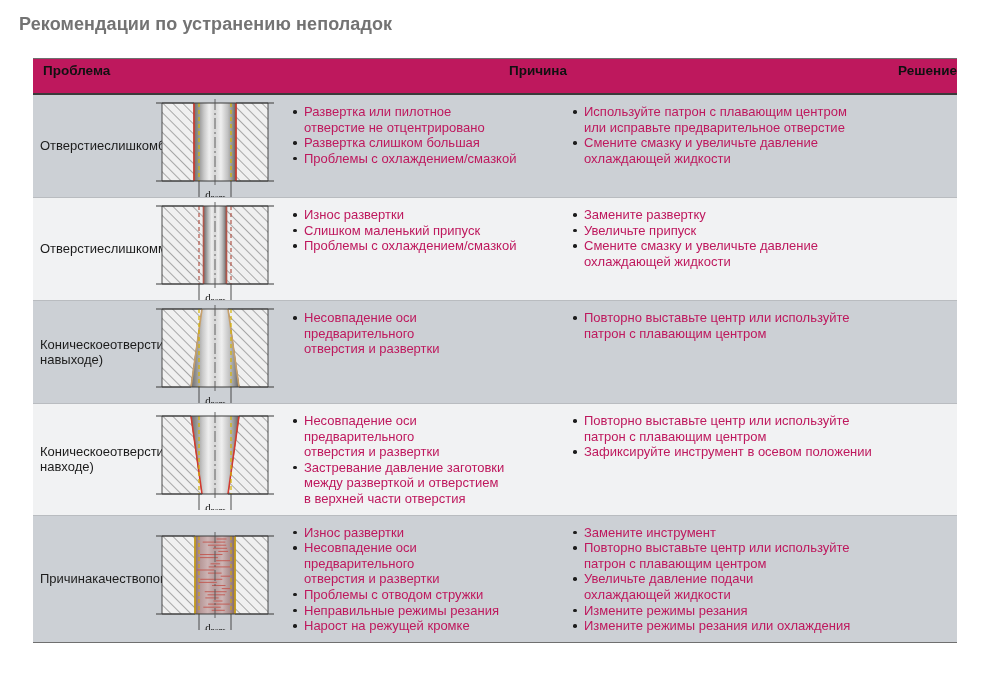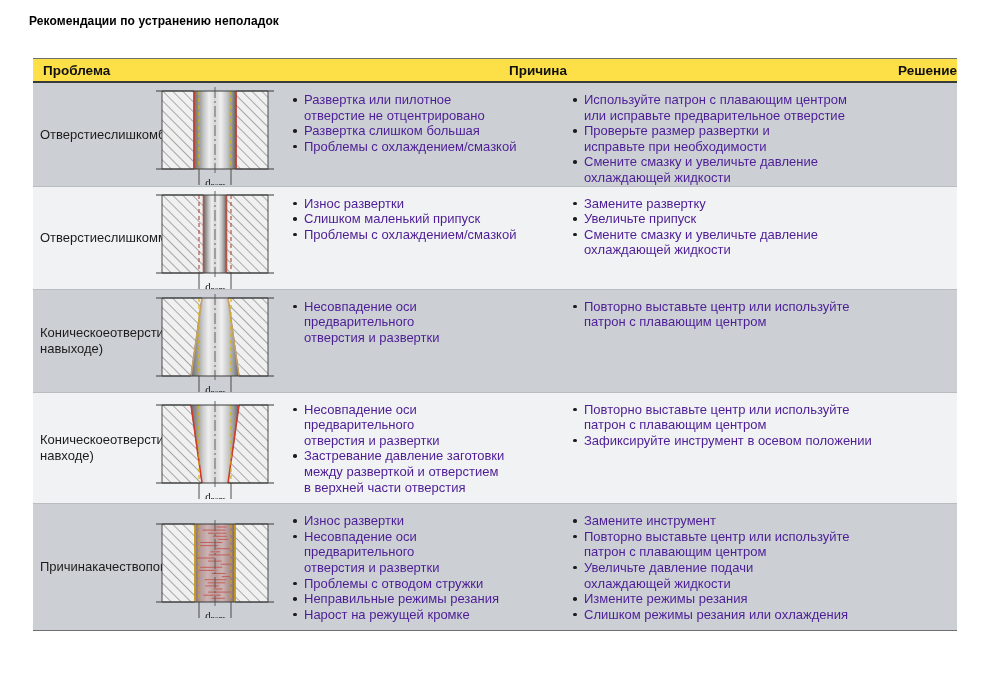--- a/index.html
+++ b/index.html
@@ -4,37 +4,37 @@
 <style>
   html,body{margin:0;padding:0;}
   body{
     width:990px;height:697px;background:#ffffff;
     font-family:"Liberation Sans","DejaVu Sans",sans-serif;
     -webkit-font-smoothing:antialiased;
   }
   .page{position:relative;width:990px;height:697px;overflow:hidden;}
 
   .page-title{
-    position:absolute;left:29px;top:14px;
-    font-size:12px;font-weight:bold;color:#000000;
+    position:absolute;left:19px;top:14px;
+    font-size:18px;font-weight:bold;color:#737373;
     letter-spacing:.1px;white-space:nowrap;
   }
 
   .table-wrap{
     position:absolute;left:33px;top:58px;width:924px;
     border-top:1px solid #6f6f6f;
     border-bottom:1px solid #6f6f6f;
     box-sizing:border-box;
   }
 
   
   .thead{
-    display:flex;background:#fde047;
+    display:flex;background:#be185d;
     border-bottom:2px solid #3a3a3a;
-    height:24px;box-sizing:border-box;
+    height:36px;box-sizing:border-box;
   }
   .th{
     font-size:13.5px;font-weight:bold;color:#111;
     line-height:23px;box-sizing:border-box;
   }
   .th.c1{width:252px;padding-left:10px;text-align:left;}
   .th.c2{width:282px;text-align:right;}
   .th.c3{width:390px;text-align:right;}
 
   
@@ -54,21 +54,21 @@
   }
   .diagram-holder{
     width:140px;display:flex;align-items:flex-start;justify-content:center;
     padding-top:4px;
   }
 
   
   ul.blist{margin:0;padding:0;list-style:none;}
   ul.blist li{
     position:relative;padding-left:13px;
-    font-size:13px;line-height:15.6px;color:#4c1d95;
+    font-size:13px;line-height:15.6px;color:#be185d;
     margin-bottom:0px;
   }
   ul.blist li::before{
     content:"";position:absolute;left:2px;top:6px;
     width:3.5px;height:3.5px;border-radius:50%;background:#1c1c1c;
   }
   ul.blist li .l2{display:block;}
 
   svg{display:block;}
 </style>
@@ -155,24 +155,20 @@
               <li>
                 <span class="l2">Проблемы с охлаждением/смазкой</span>
               </li>
             </ul>
     </div>
     <div class="cell c-sol">
       <ul class="blist">
               <li>
                 <span class="l2">Используйте патрон с плавающим центром</span>
                 <span class="l2">или исправьте предварительное отверстие</span>
-              </li>
-              <li>
-                <span class="l2">Проверьте размер развертки и</span>
-                <span class="l2">исправьте при необходимости</span>
               </li>
               <li>
                 <span class="l2">Смените смазку и увеличьте давление</span>
                 <span class="l2">охлаждающей жидкости</span>
               </li>
             </ul>
     </div>
         </div>
         <div class="trow even">
     <div class="cell c-prob">
@@ -520,20 +516,20 @@
                 <span class="l2">патрон с плавающим центром</span>
               </li>
               <li>
                 <span class="l2">Увеличьте давление подачи</span>
                 <span class="l2">охлаждающей жидкости</span>
               </li>
               <li>
                 <span class="l2">Измените режимы резания</span>
               </li>
               <li>
-                <span class="l2">Слишком режимы резания или охлаждения</span>
+                <span class="l2">Измените режимы резания или охлаждения</span>
               </li>
             </ul>
     </div>
         </div>
       </div>
   </div>
 </div>
 
 </body></html>

